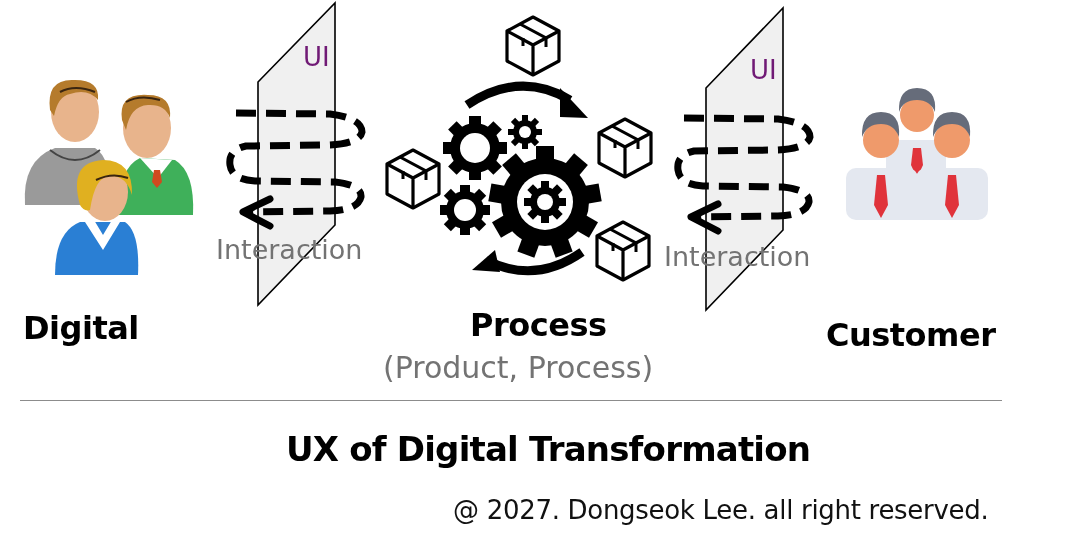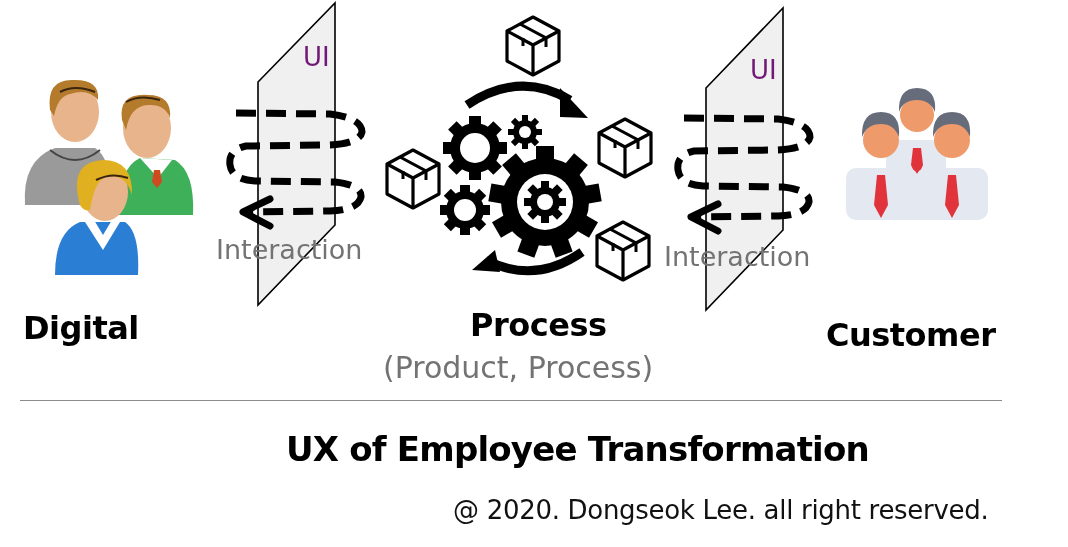--- a/index.html
+++ b/index.html
@@ -179,14 +179,14 @@
 <div class="abs label-reg" style="left:216px; top:234px;">Interaction</div>
 <div class="abs label-reg" style="left:664px; top:241px;">Interaction</div>
 
 <div class="abs label-bold" style="left:23px; top:309px;">Digital</div>
 <div class="abs label-bold" style="left:470px; top:306px;">Process</div>
 <div class="abs label-reg" style="left:383px; top:350px; font-size:30px;">(Product, Process)</div>
 <div class="abs label-bold" style="left:826px; top:316px;">Customer</div>
 
 <div class="divider"></div>
 
-<div class="abs title" style="left:286px; top:429px;">UX of Employee Transformation</div>
-<div class="abs copyright" style="left:453px; top:495px;">@ 2020. Dongseok Lee. all right reserved.</div>
+<div class="abs title" style="left:286px; top:429px;">UX of Digital Transformation</div>
+<div class="abs copyright" style="left:453px; top:495px;">@ 2027. Dongseok Lee. all right reserved.</div>
 
 </body></html>

